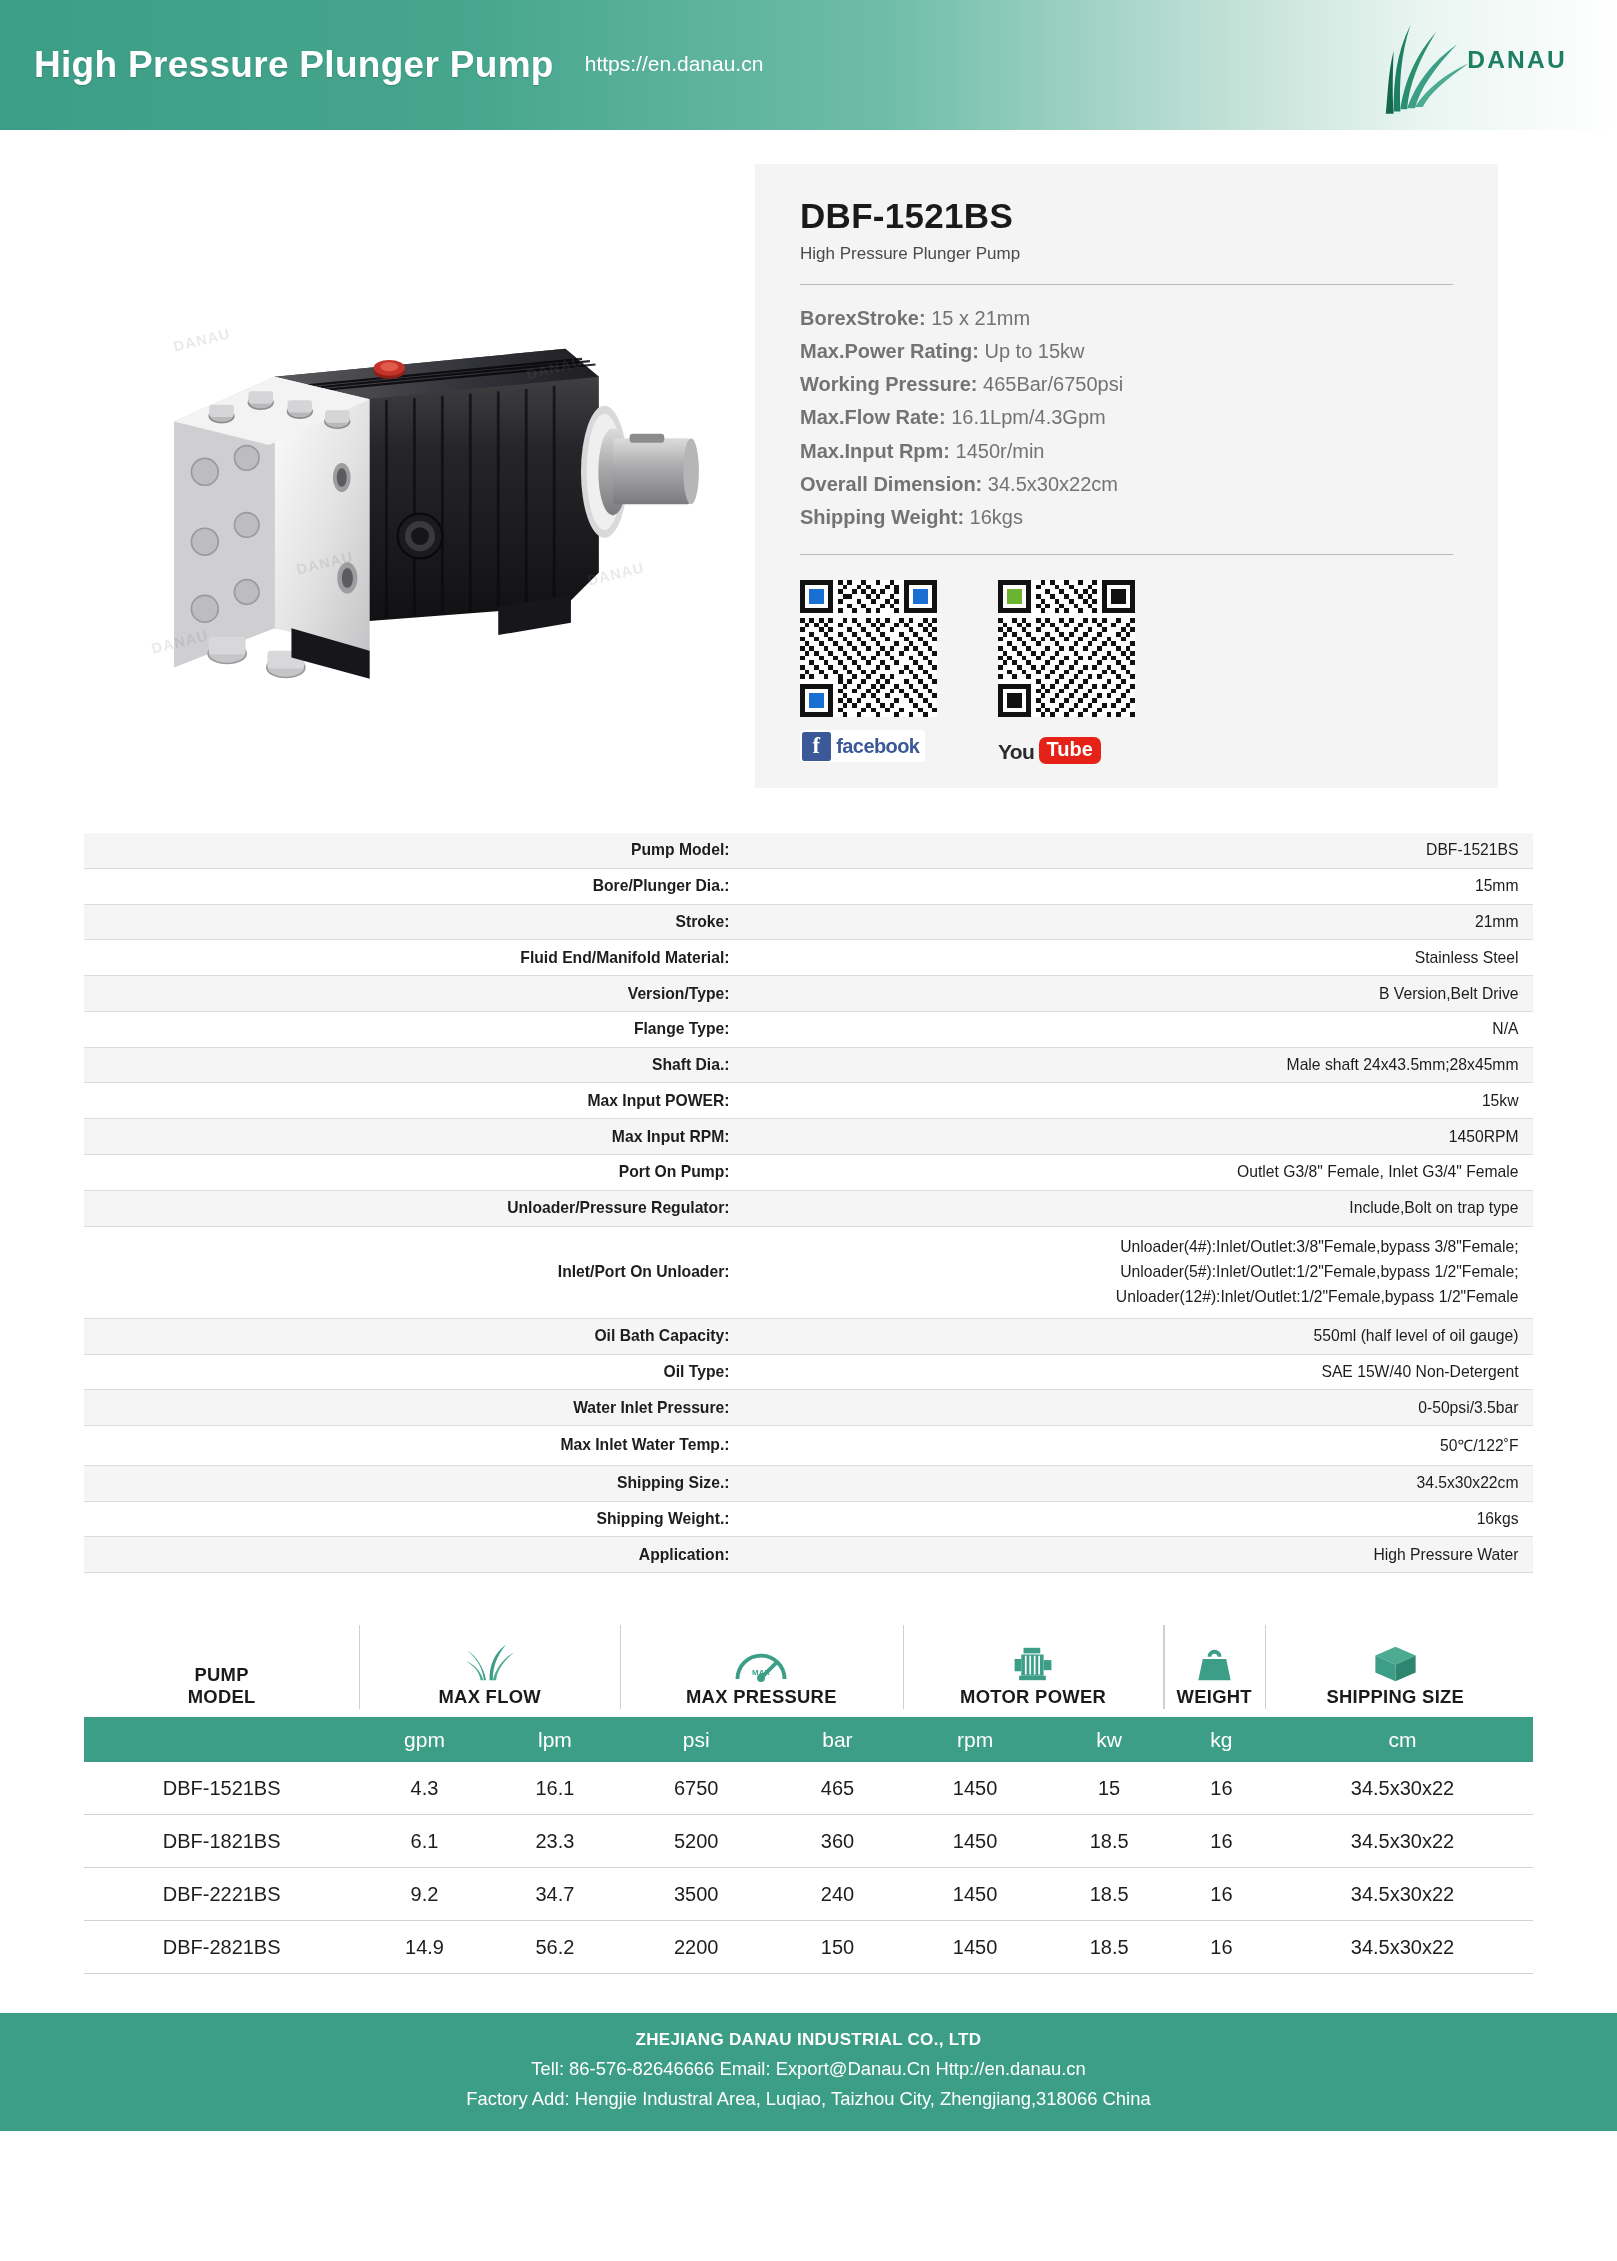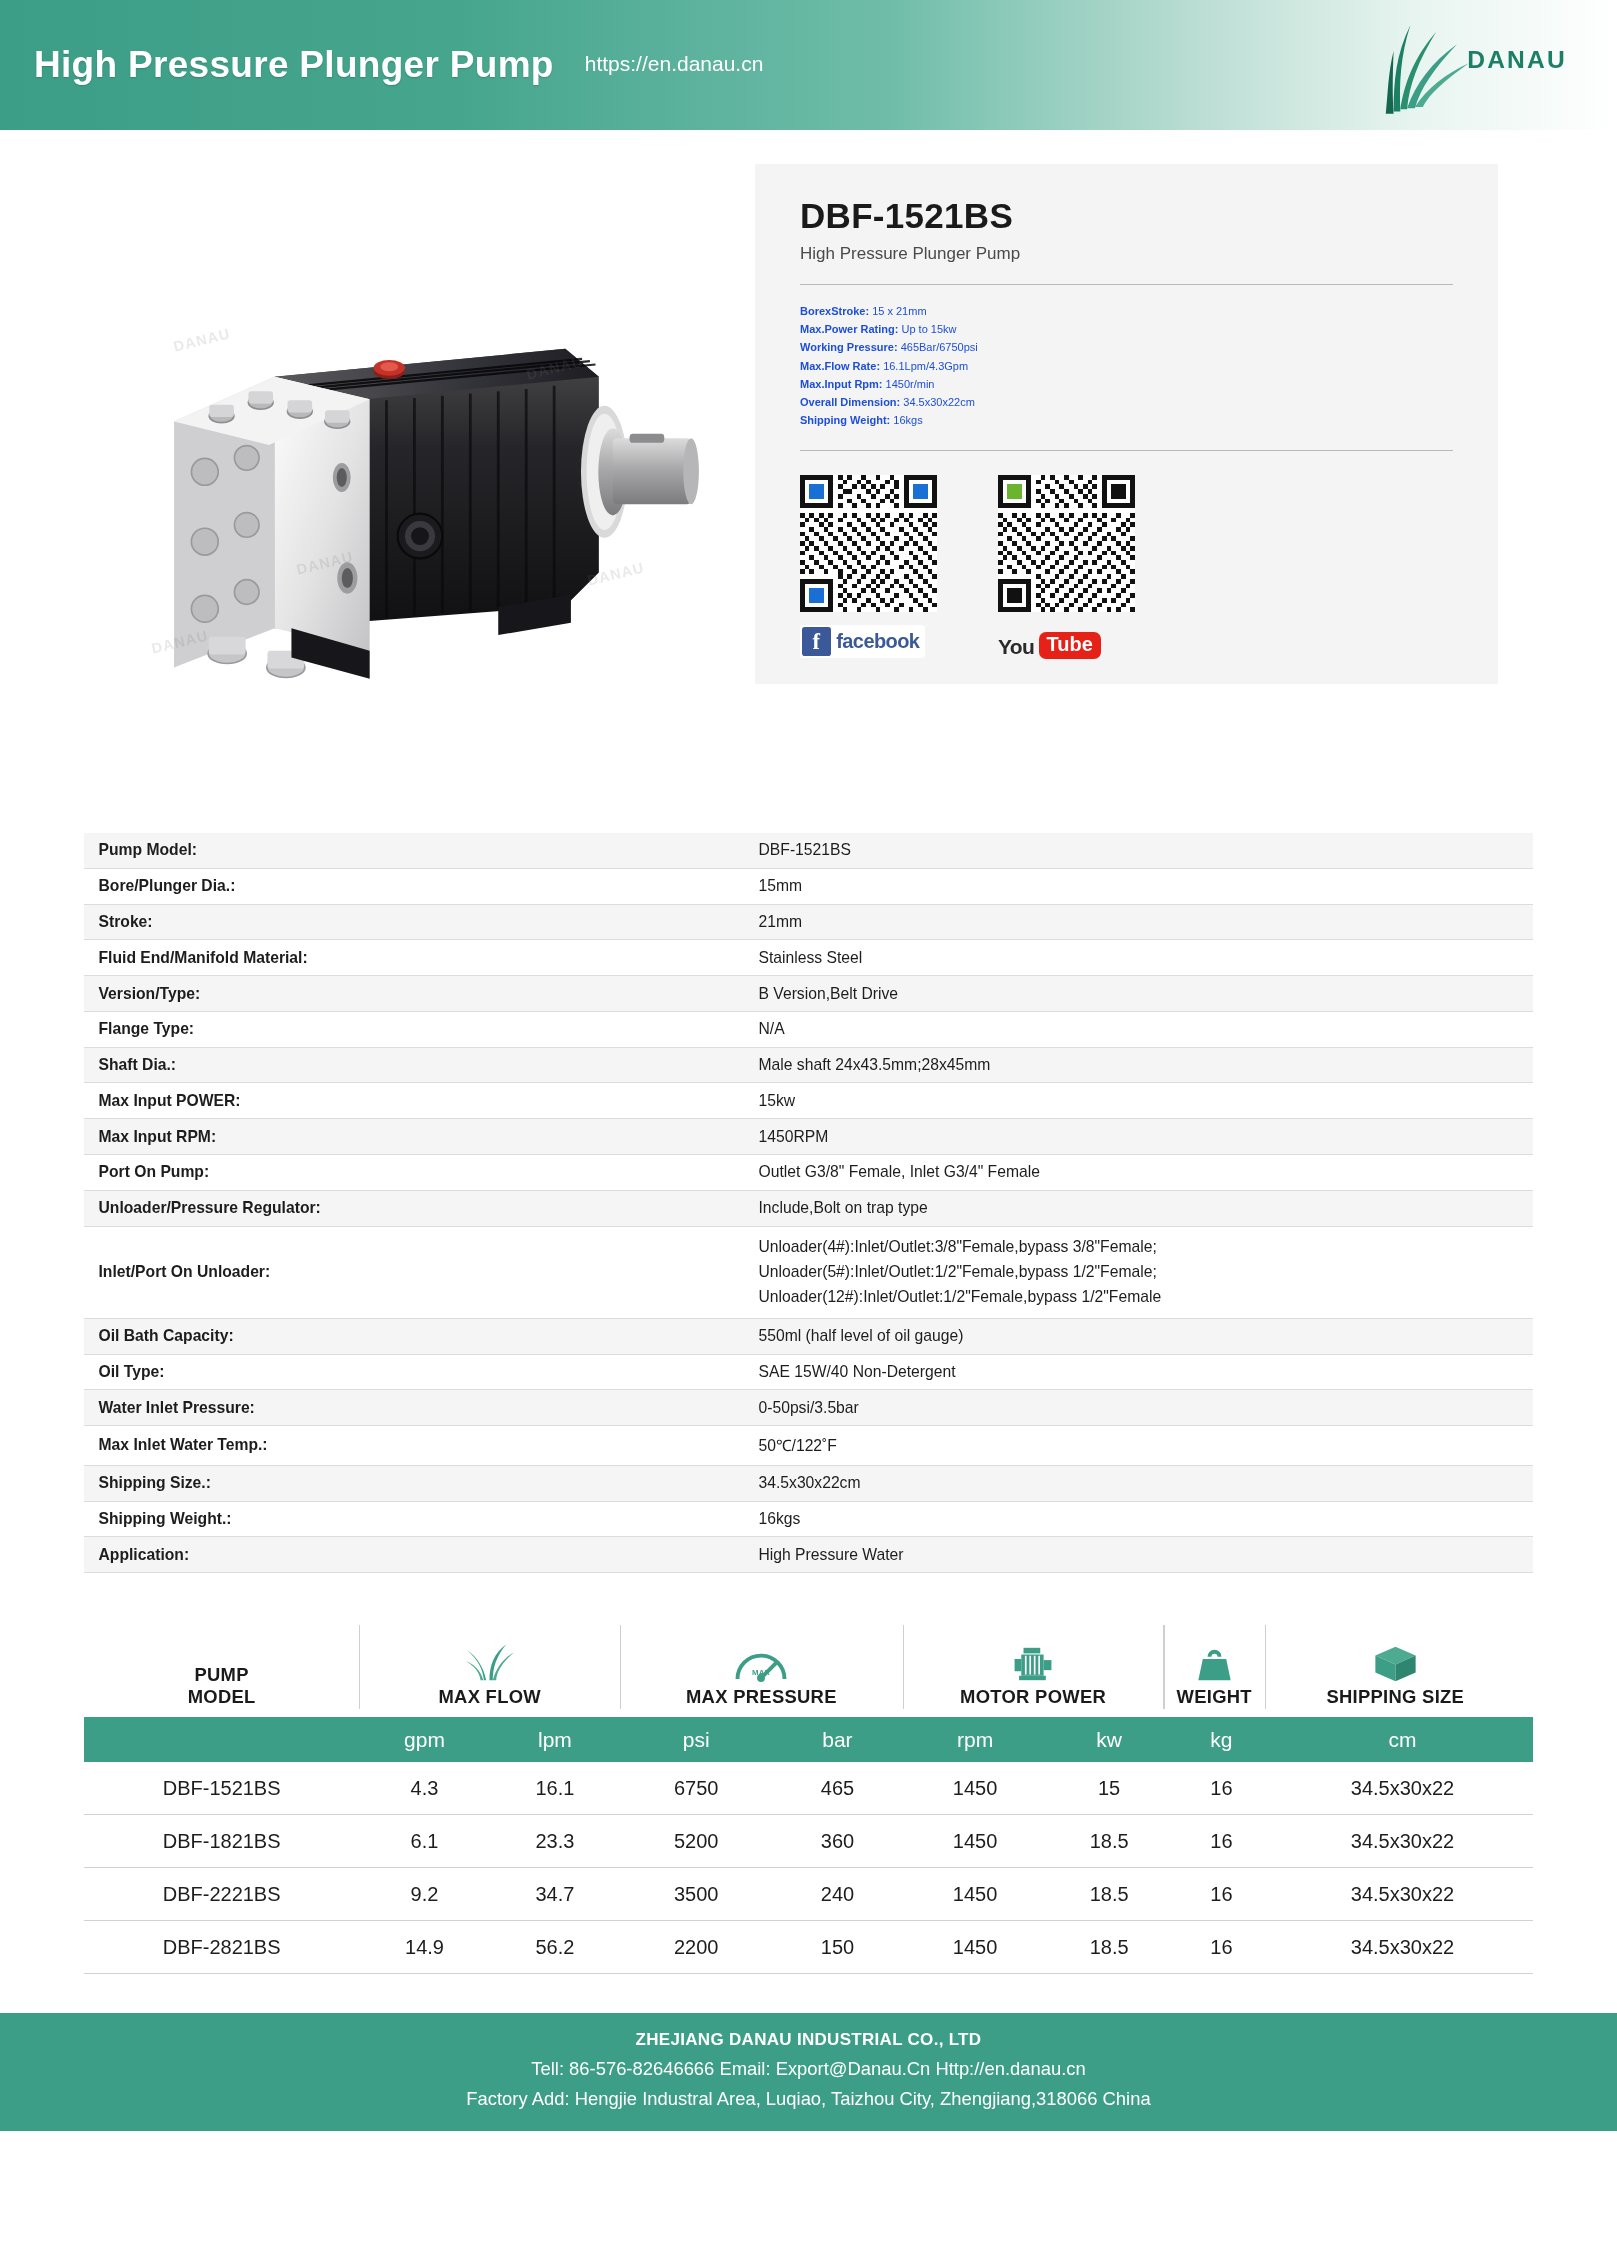--- a/index.html
+++ b/index.html
@@ -87,21 +87,21 @@
     font-weight: bold;
     color: #1a1a1a;
     letter-spacing: 0.3px;
   }
   .spec-sub {
     font-size: 17px;
     color: #4a4a4a;
     margin-top: 7.8px;
   }
   .spec-rule { border-top: 1.7px solid #b9b9b9; margin: 20px 0 17px 0; }
-  .spec-list { font-size: 11px; line-height: 1.66; color: #1d4ed8; }
+  .spec-list { font-size: 20px; line-height: 1.66; color: #737373; }
   .spec-list b { font-weight: bold; }
   .qr-row { display: flex; margin-top: 24.6px; }
   .qr-block { margin-right: 61px; }
   .qr-img { width: 137px; height: 137px; }
   .social { margin-top: 10px; height: 35px; display: flex; align-items: center; }
   .fb-badge {
     display: flex; align-items: center; background: #ffffff;
     border-radius: 3.4px; padding: 1.7px 5.6px 1.7px 1.7px;
   }
   .fb-sq {
@@ -111,21 +111,21 @@
   }
   .fb-word { font-size: 20px; font-weight: bold; color: #3b5998; margin-left: 5.6px; letter-spacing: -0.6px; }
   .yt-badge { display: flex; align-items: flex-end; }
   .yt-word { font-size: 21px; font-weight: bold; color: #2b2b2b; letter-spacing: -0.6px; }
   .yt-box {
     background: #e62117; color: #fff; font-size: 20px; font-weight: bold;
     border-radius: 7px; padding: 1.1px 7.8px 2.8px 7.8px; margin-left: 4.5px;
   }
 
   
-  .spec-table { margin: 32px 84px 0 84px; border-collapse: collapse; width: calc(100% - 168px); }
+  .spec-table { margin: 32px 84px 0 84px; border-collapse: collapse; width: calc(100% - 168px); text-align: right; }
   .spec-table td {
     font-size: 15.7px;
     padding: 8.4px 14.5px;
     border-bottom: 0.6px solid #dcdcdc;
     vertical-align: middle;
     color: #1d1d1d;
   }
   .spec-table tr:nth-child(odd) td { background: #f5f5f5; }
   .spec-table tr:nth-child(even) td { background: #ffffff; }
   .spec-table td.k { width: 660px; font-weight: bold; }

